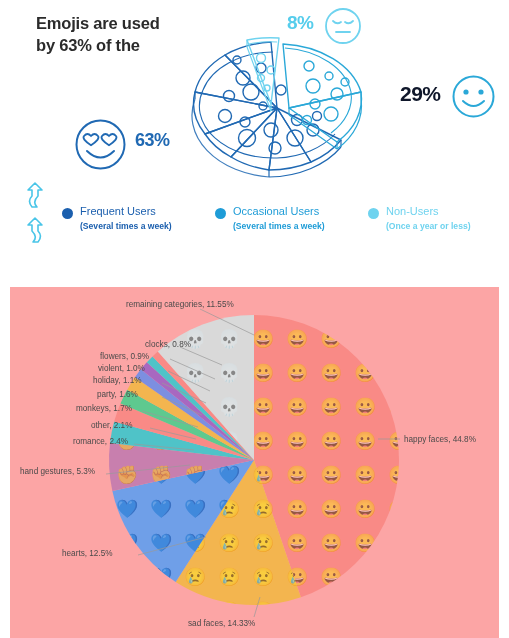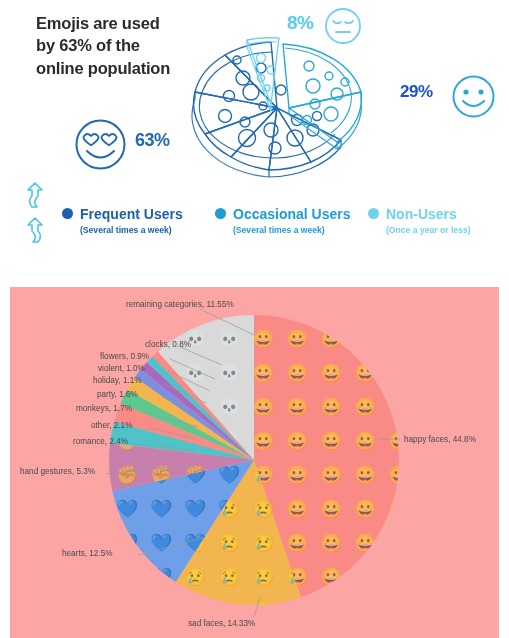--- a/index.html
+++ b/index.html
@@ -17,54 +17,53 @@
   }
   #headline{
     position:absolute;left:36px;top:12px;width:190px;
     font-size:16.5px;line-height:1.35;font-weight:700;color:#2b2b2b;
     letter-spacing:-0.2px;
   }
   #pizza-wrap{position:absolute;left:185px;top:30px;width:200px;height:165px;}
   .pct{font-weight:700;letter-spacing:-0.5px;}
   #pct-8{position:absolute;left:287px;top:12px;font-size:19px;color:#56cdec;}
   #face-8{position:absolute;left:323px;top:6px;width:40px;height:40px;}
-  #pct-29{position:absolute;left:400px;top:82px;font-size:17px;color:#1d4ed8;}
+  #pct-29{position:absolute;left:400px;top:82px;font-size:21px;color:#0f172a;}
   #face-29{position:absolute;left:450px;top:73px;width:47px;height:47px;}
   #pct-63{position:absolute;left:135px;top:130px;font-size:18px;color:#2069b3;}
   #face-63{position:absolute;left:73px;top:117px;width:55px;height:55px;}
   #arrows{position:absolute;left:18px;top:182px;width:40px;height:64px;}
   
   #legend{position:absolute;left:62px;top:206px;width:430px;height:40px;}
   .legend-item{position:absolute;top:0;}
   .legend-dot{
     position:absolute;left:0;top:2px;width:11px;height:11px;border-radius:50%;
   }
   .legend-text{position:absolute;left:18px;top:-2px;white-space:nowrap;}
-  .legend-title{font-size:14px;font-weight:700;line-height:1.45;}
+  .legend-title{font-size:11px;font-weight:400;line-height:1.45;}
   .legend-sub{font-size:8.6px;font-weight:700;line-height:1.45;}
   
   #bottom-panel{
     position:absolute;left:10px;top:287px;width:489px;height:351px;
     background:#fca5a5;overflow:hidden;
   }
   #pie-area{position:absolute;left:0;top:0;width:489px;height:351px;}
   .pie-label{
     position:absolute;font-size:8.2px;color:#4a4a4a;white-space:nowrap;
     font-family:"Liberation Sans", sans-serif;
   }
 </style>
 </head>
 <body>
 
 <div id="top-panel">
 
   <div id="headline">
     <div>Emojis are used</div>
     <div>by 63% of the</div>
-    <div>online population</div>
   </div>
 
   <div id="pizza-wrap">
     <svg width="200" height="165" viewBox="0 0 200 165">
       <defs>
         <g id="bub">
           <circle r="5" fill="none" stroke-width="1.3"></circle>
         </g>
       </defs>
 

